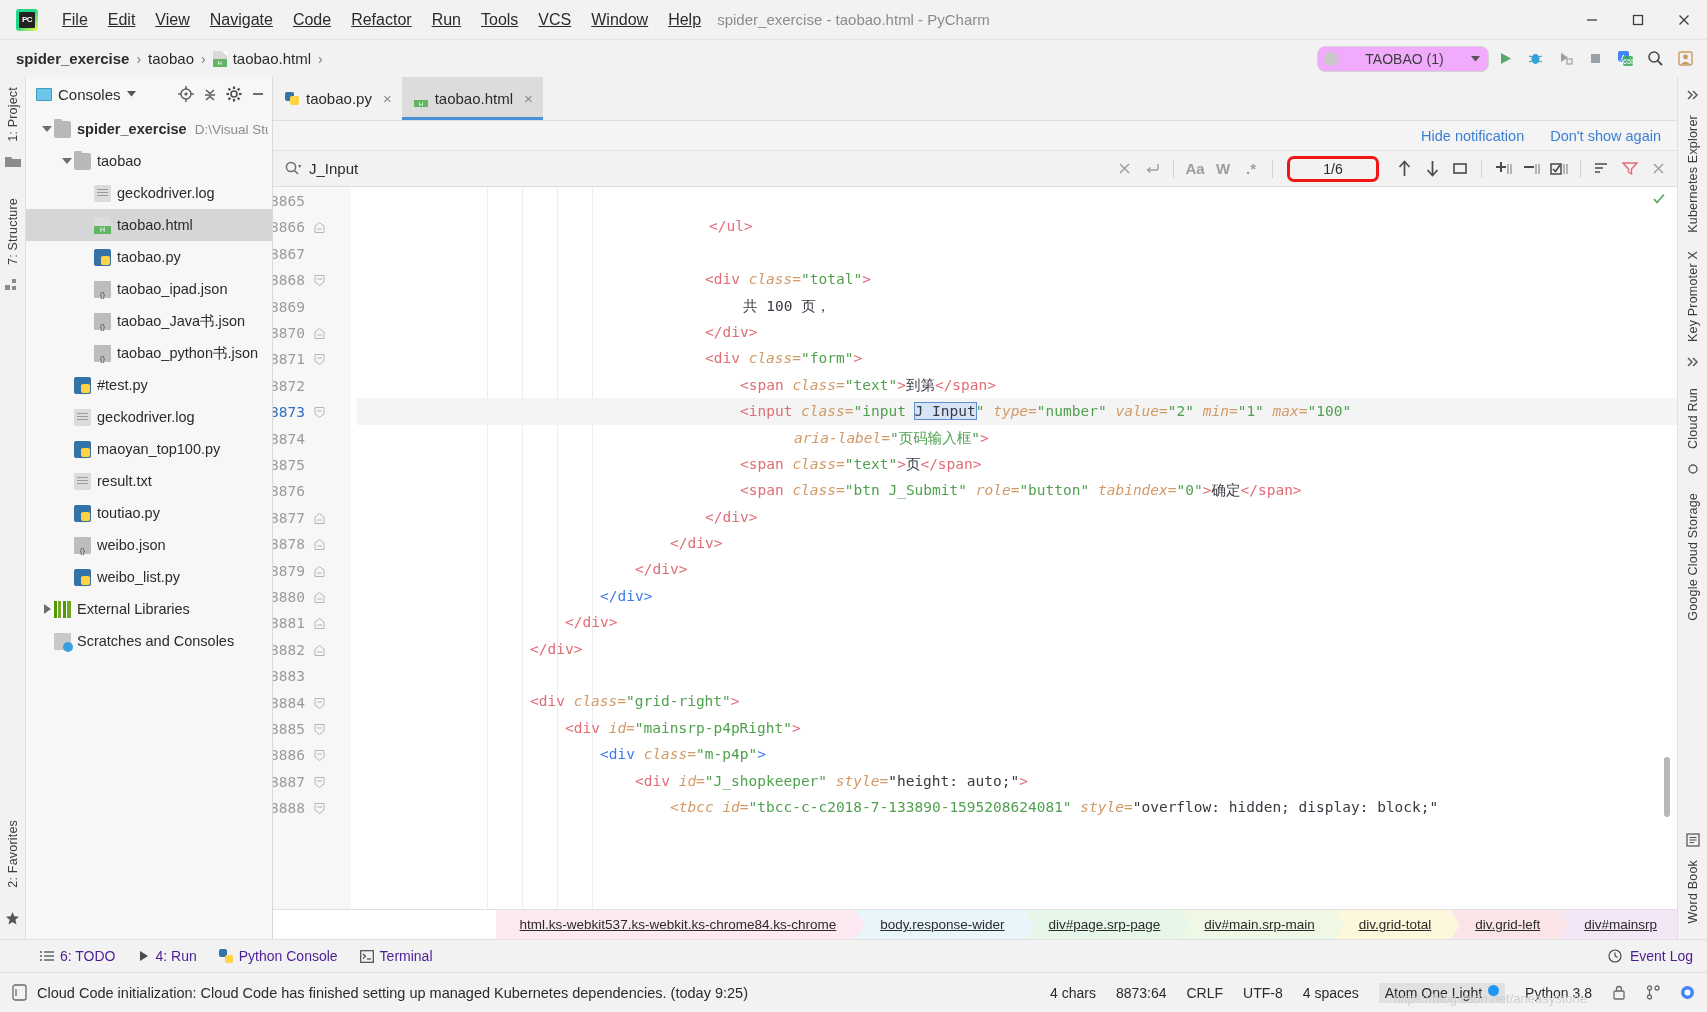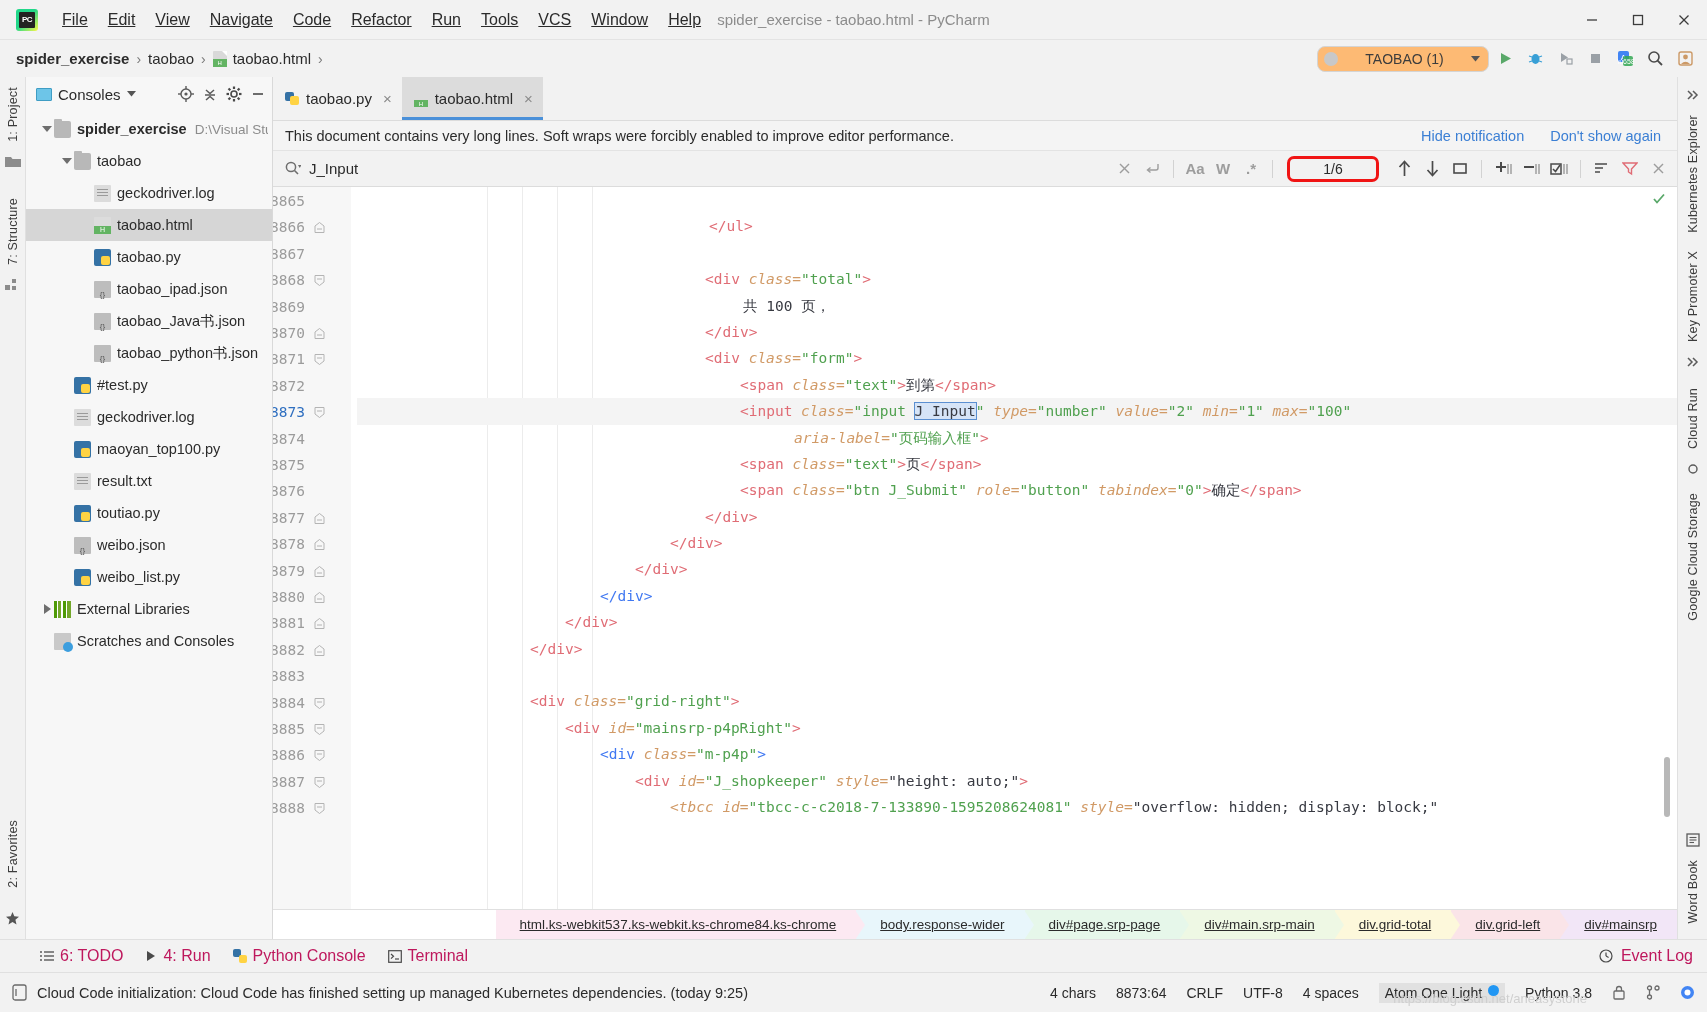--- a/index.html
+++ b/index.html
@@ -53,21 +53,21 @@
   .html-ico {
     width: 14px; height: 16px; margin-right: 6px; position: relative; display:inline-block;
     background: #d9d9d9; border-radius: 1px;
   }
   .html-ico::before { content:""; position:absolute; right:0; top:0; border-width: 0 5px 5px 0; border-style: solid; border-color: transparent #fff transparent transparent; }
   .html-ico::after { content:"H"; position:absolute; left:0; bottom:0; width:100%; height:8px; background:#63b463; color:#fff; font-size:6px; line-height:8px; text-align:center; font-family:"Liberation Sans",sans-serif; }
 
   .nav-right { margin-left: auto; display: flex; align-items: center; gap: 2px; padding-right: 8px; }
   .run-config {
     display: flex; align-items: center; gap: 8px; height: 26px;
-    background: #fdba74; border: 1px solid #d4d4d4; border-radius: 8px;
+    background: #f0abfc; border: 1px solid #d4d4d4; border-radius: 8px;
     padding: 0 8px 0 6px; min-width: 172px; font-size: 14px; color: #3c3c3c;
   }
   .run-config .dot { width: 14px; height: 14px; border-radius: 50%; background: #c8c8c8; flex:none;}
   .run-config .label { flex: 1; text-align:center; }
   .tbtn { width: 28px; height: 28px; display: flex; align-items: center; justify-content: center; }
 
   
   .mainrow { flex: 1; display: flex; min-height: 0; }
 
   
@@ -167,21 +167,21 @@
   .crumbs {
     height: 30px; display:flex; align-items:stretch; background:#fff; border-top:1px solid #e0e0e0; flex:none;
     font-size: 13.5px; color:#2b2b2b; overflow:hidden;text-decoration:underline;
   }
   .bc { display:flex; align-items:center; padding: 0 20px 0 24px; position:relative; }
   .bc::after{ content:""; position:absolute; right:-9px; top:0; width:0;height:0; z-index:2;
     border-style:solid; border-width:15px 0 15px 10px; border-color: transparent transparent transparent var(--c); }
   .bc-spacer{flex:1;}
 
   
-  .toolsbar{ height:33px; display:flex; align-items:center; gap:22px; padding-left:40px; background:#f2f2f2; border-top:1px solid #e0e0e0; flex:none; font-size:16px; color:#be185d;}
+  .toolsbar{ height:33px; display:flex; align-items:center; gap:22px; padding-left:40px; background:#f2f2f2; border-top:1px solid #e0e0e0; flex:none; font-size:14px; color:#4c1d95;}
   .tool{ display:flex; align-items:center; gap:6px; }
   .tools-right{ margin-left:auto; display:flex; align-items:center; gap:8px; padding-right:14px; }
 
   .statusbar{ height:40px; display:flex; align-items:center; padding-left:12px; background:#f2f2f2; border-top:1px solid #e0e0e0; flex:none; font-size:14.5px; color:#2b2b2b;}
   .status-right{ margin-left:auto; display:flex; align-items:center; gap:20px; padding-right:12px; font-size:14px;}
   .theme-chip{ background:#e1e1e1; padding:2px 6px; display:flex; align-items:flex-start; gap:6px; }
   .bluedot{width:11px;height:11px;border-radius:50%;background:#2196f3;}
   .watermark{ position:absolute; right:120px; bottom:6px; font-size:13px; color:#cfcfcf; pointer-events:none; }
   svg{ display:block; }
 </style>
@@ -499,21 +499,20 @@
                 <rect x="0" y="9" width="14" height="7" fill="#63b463"></rect>
                 <text x="7" y="14.8" font-size="6" fill="#fff" text-anchor="middle" font-family="Liberation Sans">H</text>
               </svg>
           </span>
           <span>taobao.html</span>
           <span class="x">×</span>
         </div>
       </div>
 
       <div class="notifbar">
-        <span>This document contains very long lines. Soft wraps were forcibly enabled to improve editor performance.</span>
         <div class="notif-actions">
           <span class="notif-link">Hide notification</span>
           <span class="notif-link">Don't show again</span>
         </div>
       </div>
 
       <div class="findbar">
         <span class="find-search-ico">
           <svg width="17" height="17" viewBox="0 0 17 17">
               <circle cx="7" cy="7" r="4.6" fill="none" stroke="#6e6e6e" stroke-width="1.5"></circle>

